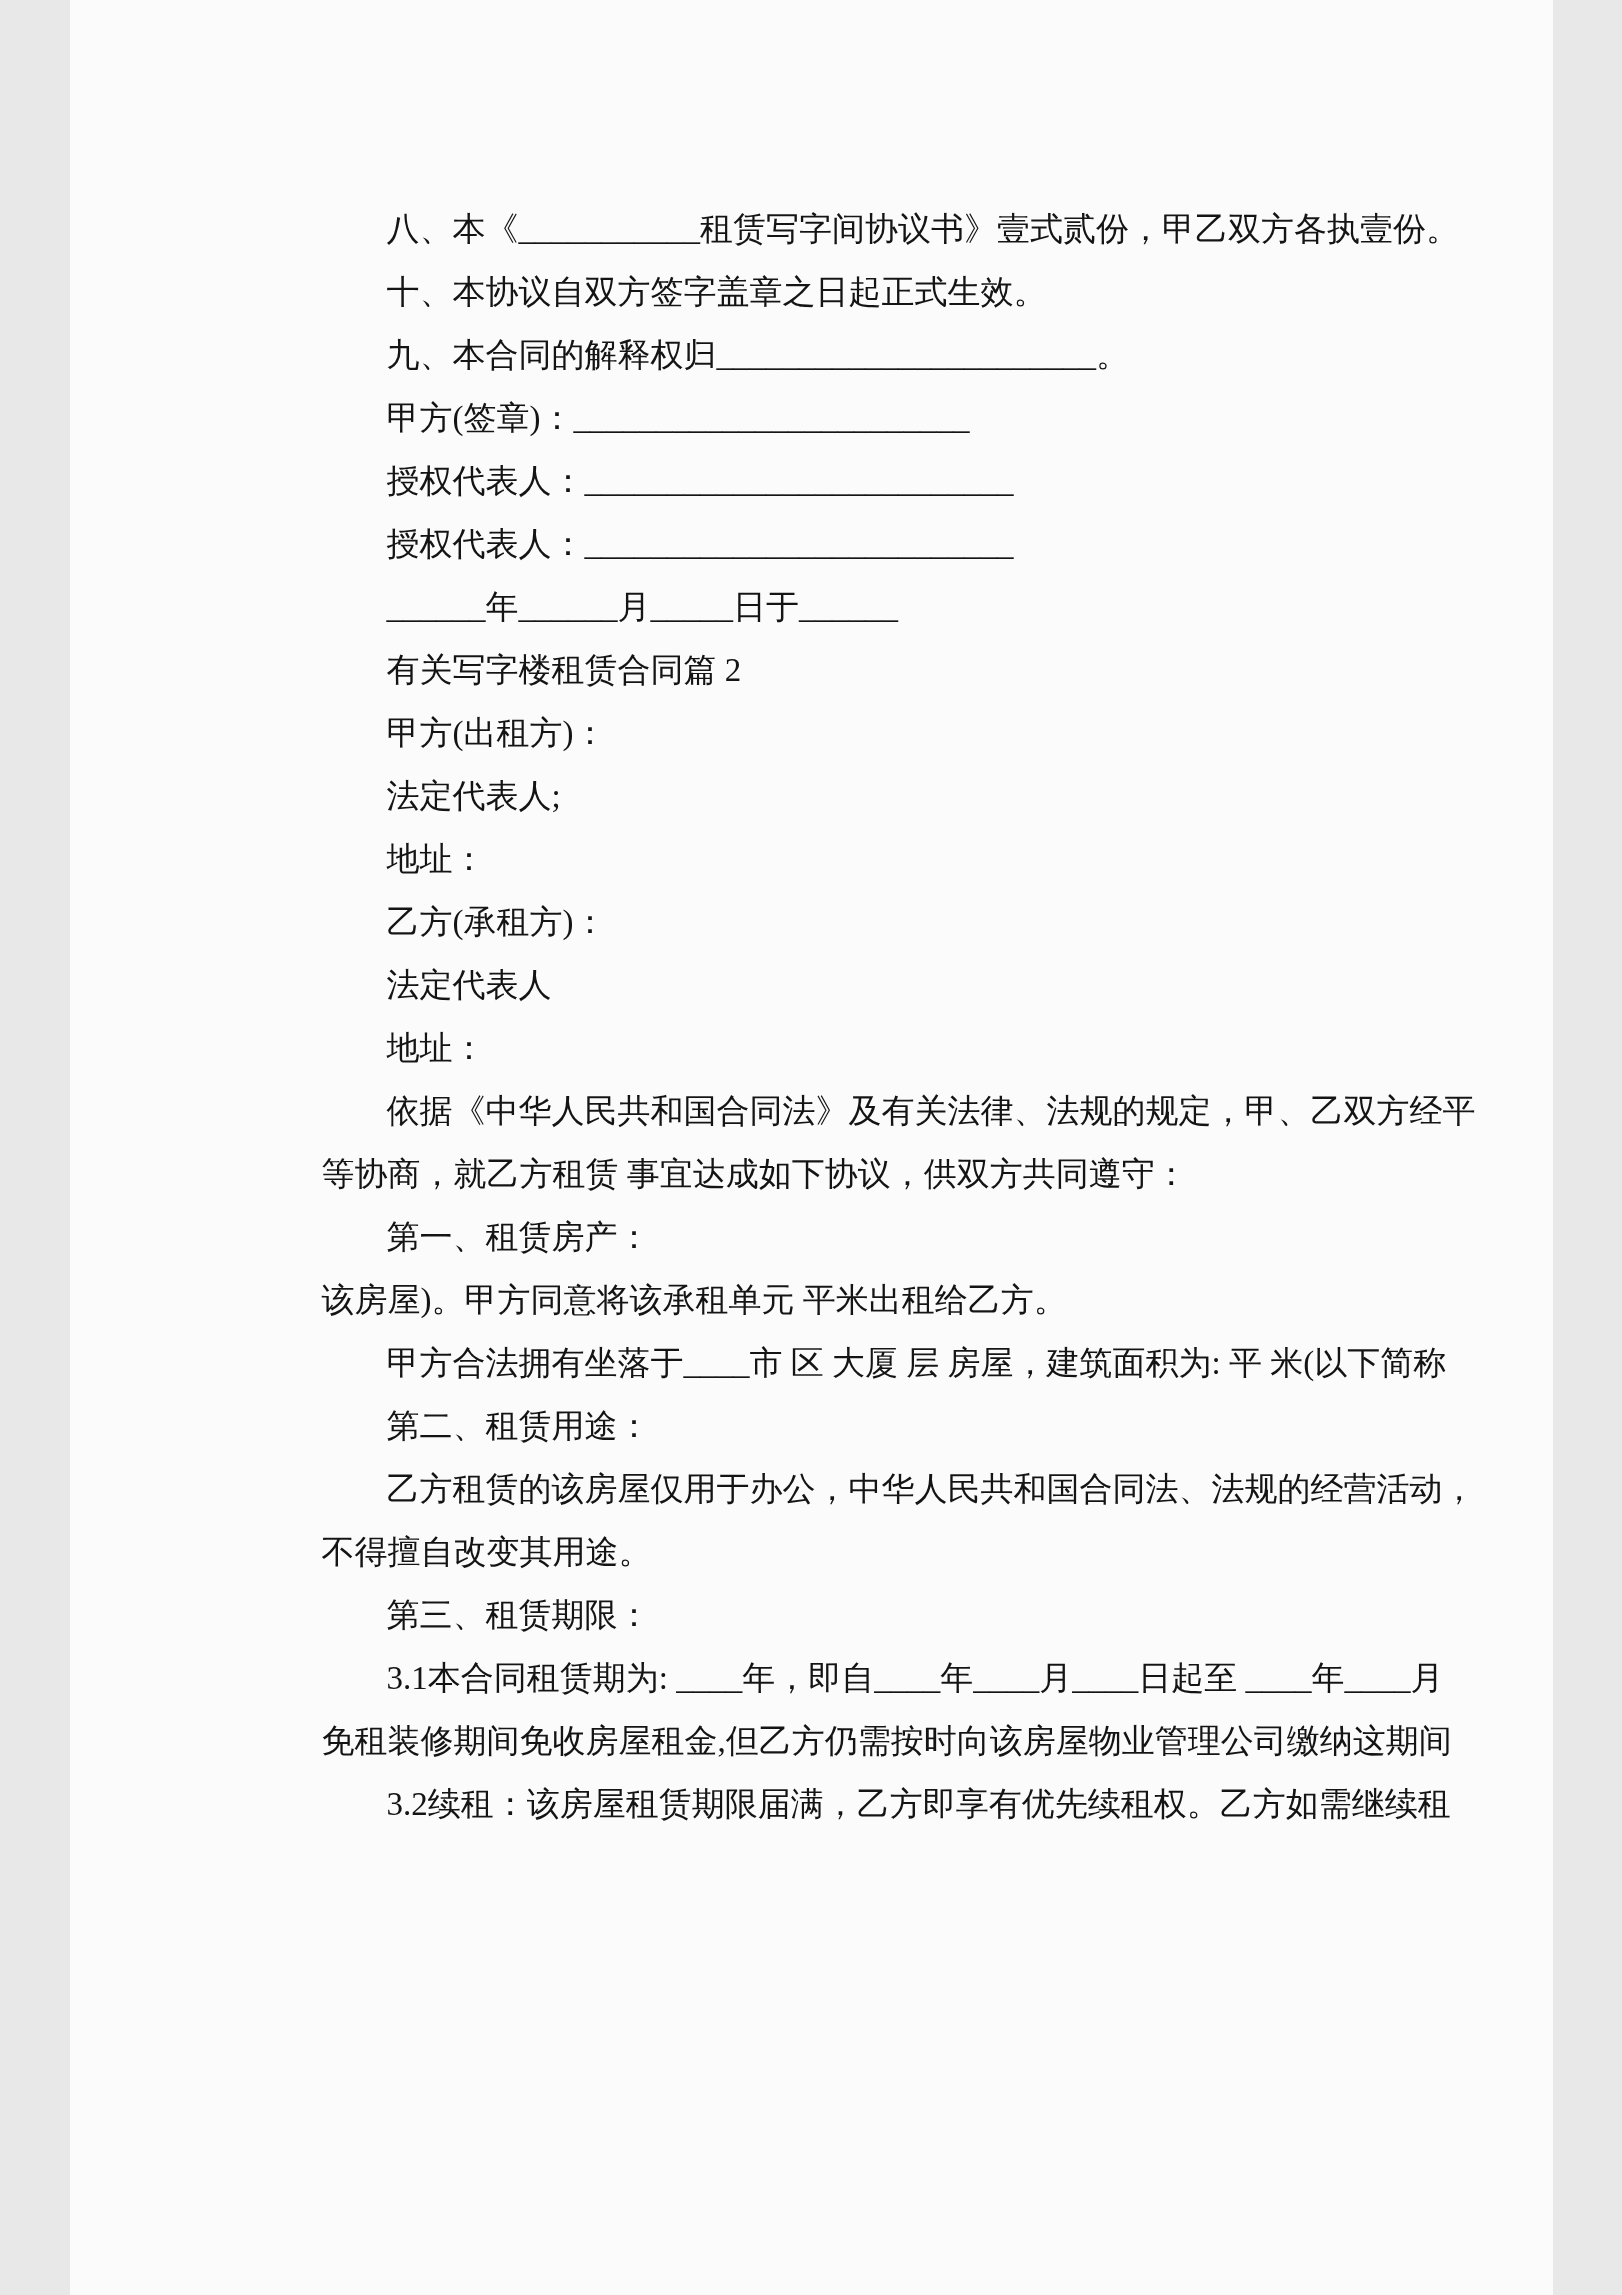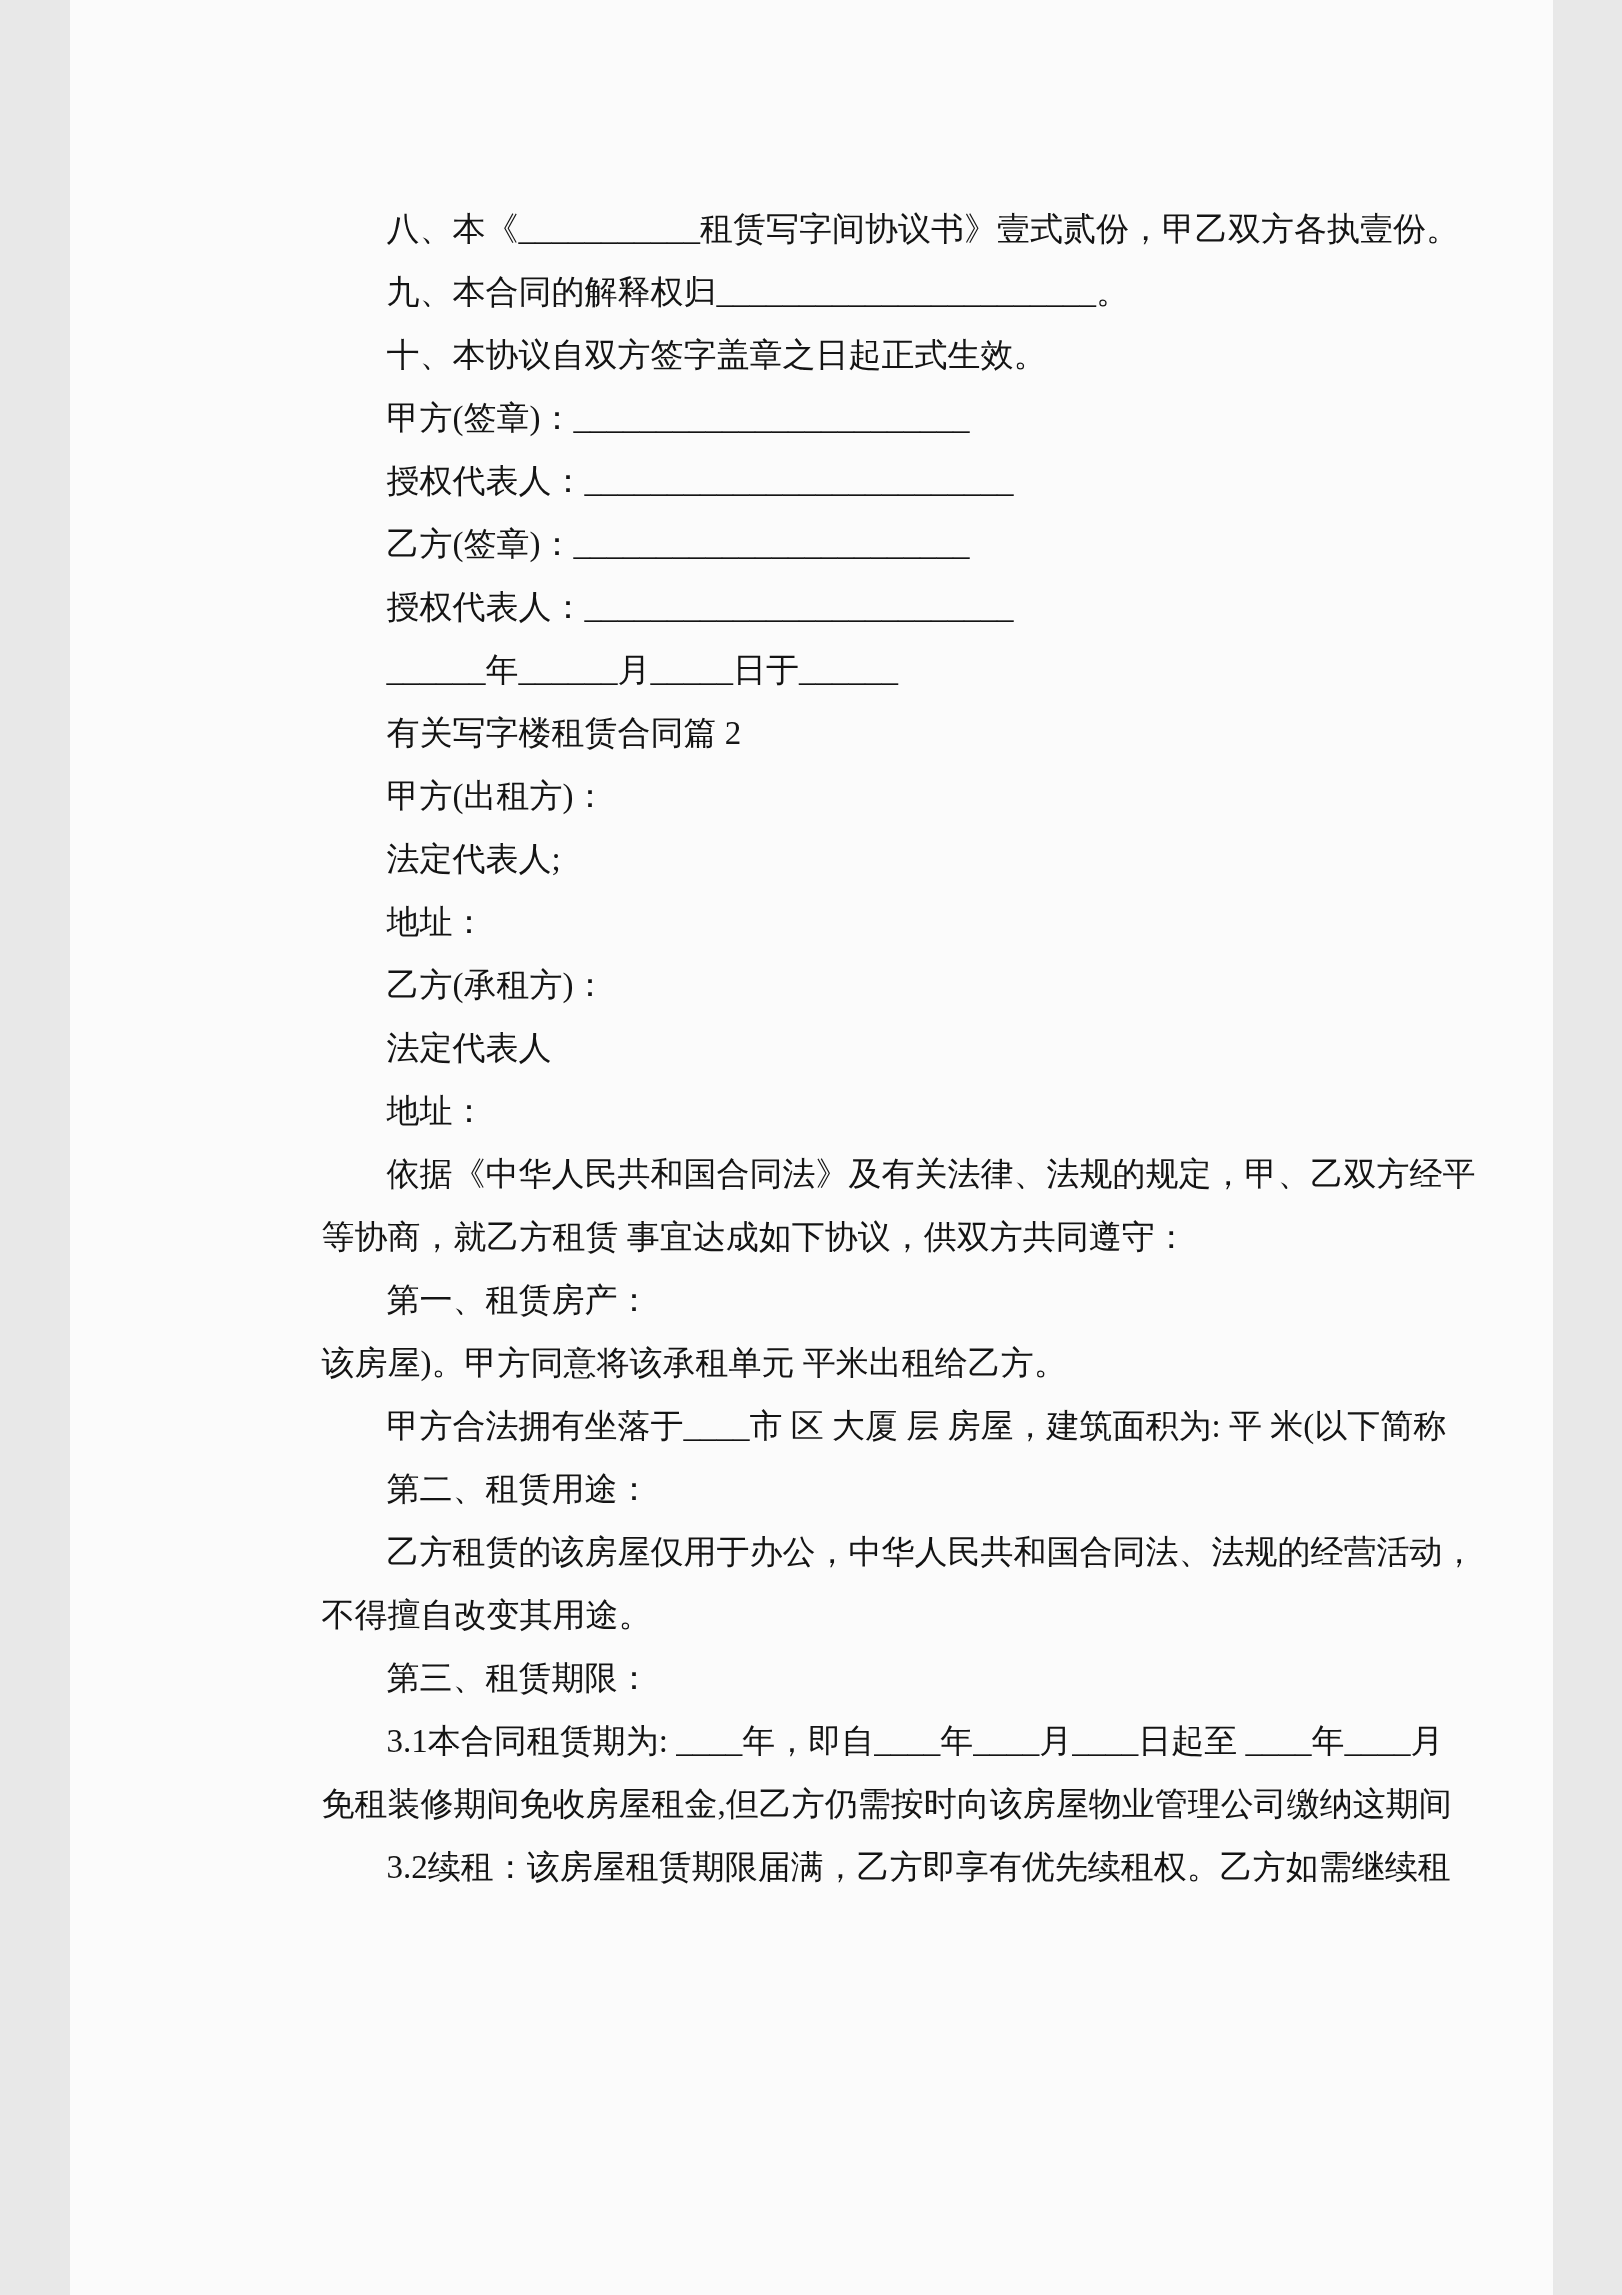--- a/index.html
+++ b/index.html
@@ -27,25 +27,24 @@
   }
   .indent {
     padding-left: 65px; 
   }
 </style>
 </head>
 <body>
 
 <div class="page">
   <div class="line indent">八、本《___________租赁写字间协议书》壹式贰份，甲乙双方各执壹份。</div>
+  <div class="line indent">十、本协议自双方签字盖章之日起正式生效。</div>
   <div class="line indent">九、本合同的解释权归_______________________。</div>
-  <div class="line indent">十、本协议自双方签字盖章之日起正式生效。</div>
   <div class="line indent">甲方(签章)：________________________</div>
   <div class="line indent">授权代表人：__________________________</div>
-  <div class="line indent">乙方(签章)：________________________</div>
   <div class="line indent">授权代表人：__________________________</div>
   <div class="line indent">______年______月_____日于______</div>
   <div class="line indent">有关写字楼租赁合同篇 2</div>
   <div class="line indent">甲方(出租方)：</div>
   <div class="line indent">法定代表人;</div>
   <div class="line indent">地址：</div>
   <div class="line indent">乙方(承租方)：</div>
   <div class="line indent">法定代表人</div>
   <div class="line indent">地址：</div>
   <div class="line indent">依据《中华人民共和国合同法》及有关法律、法规的规定，甲、乙双方经平</div>

